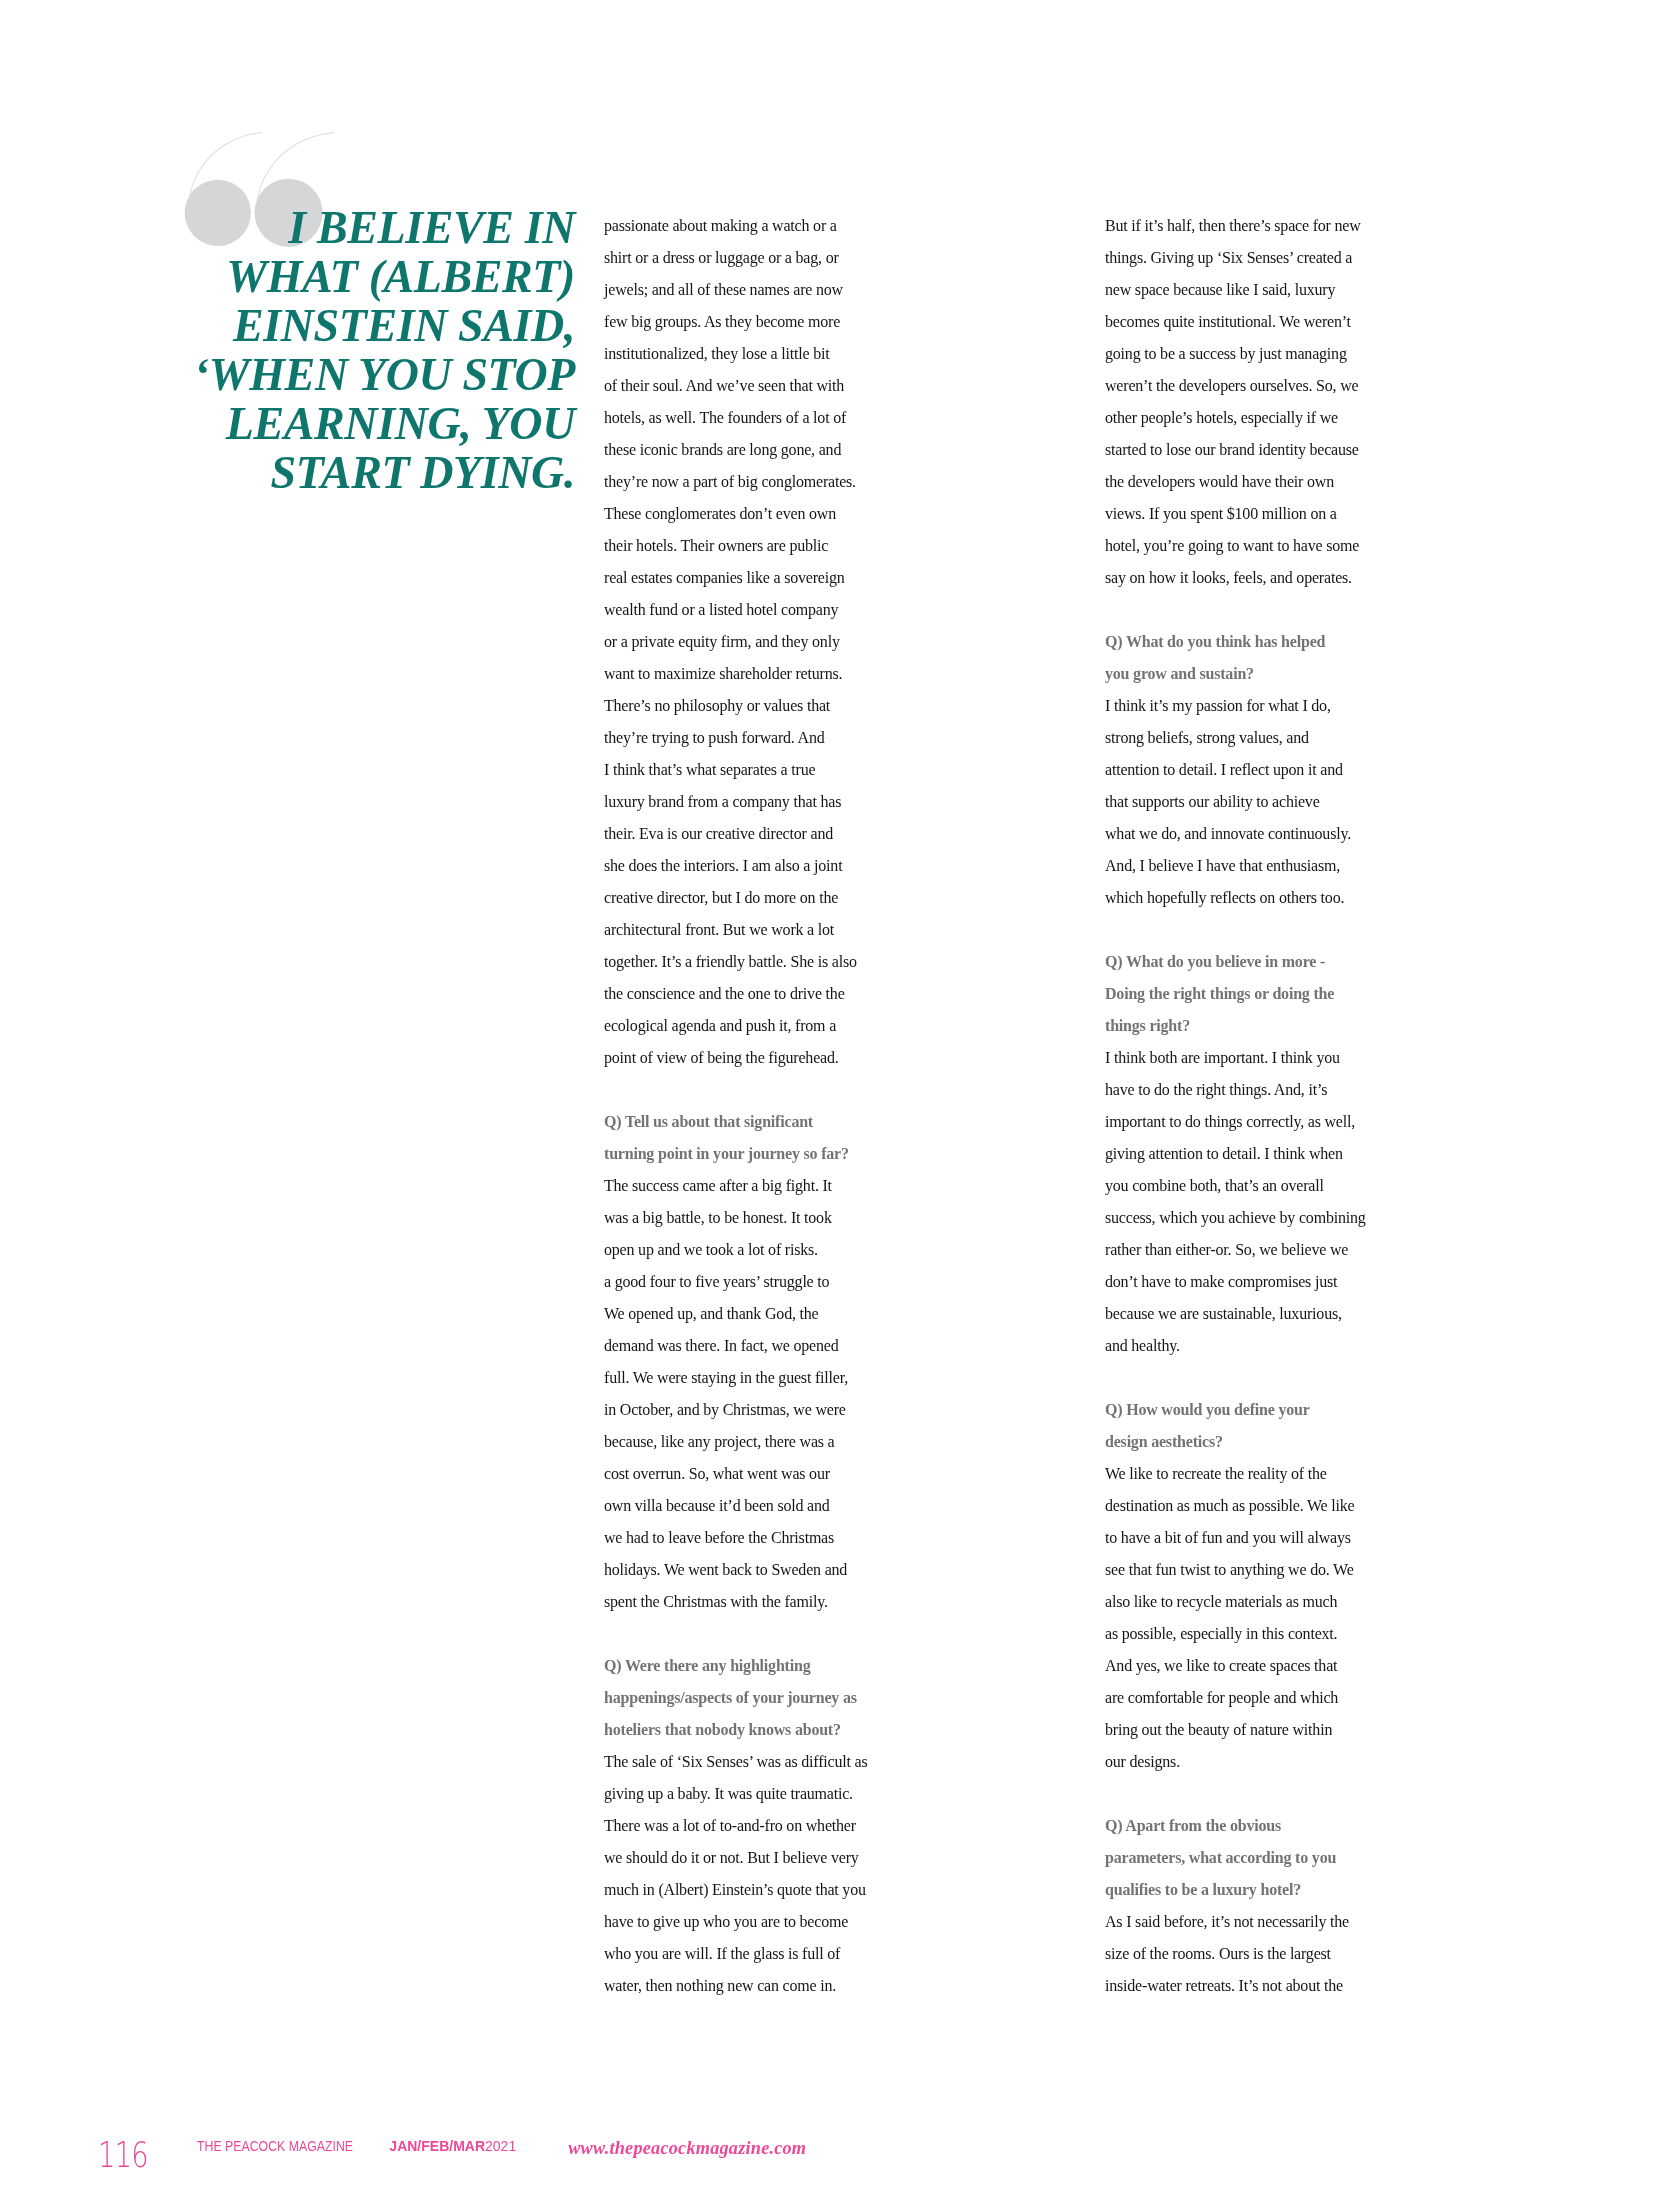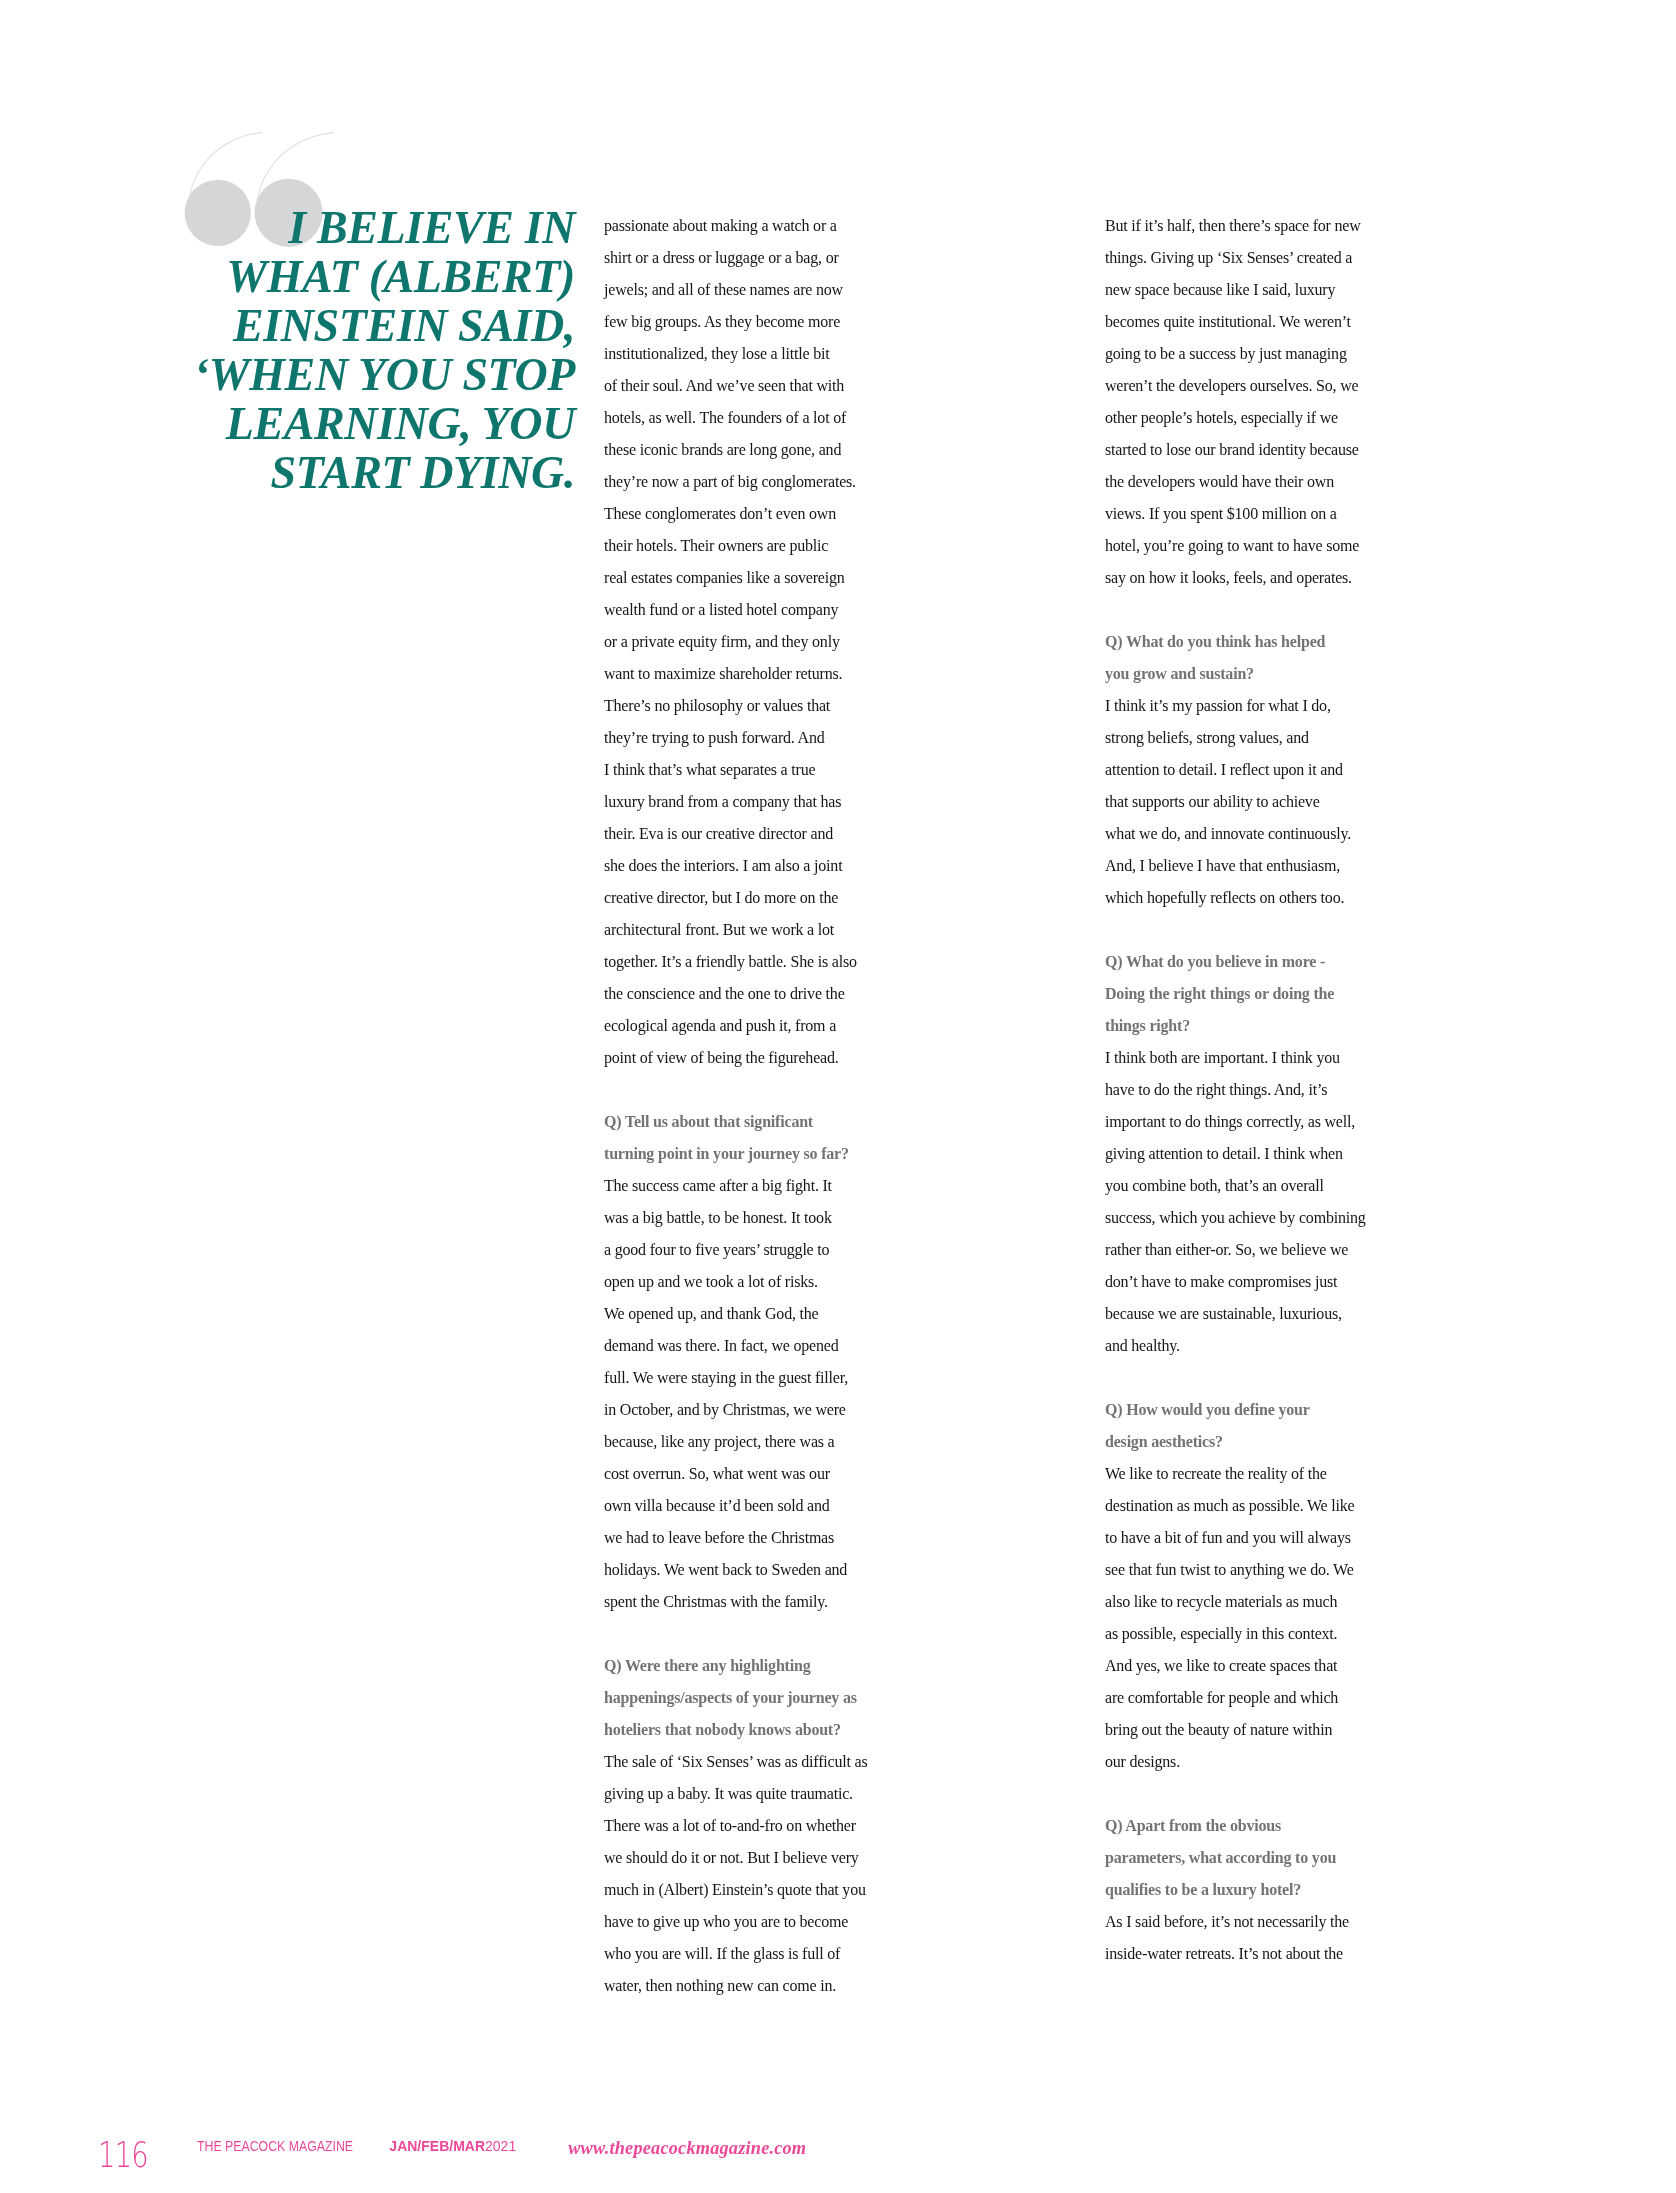--- a/index.html
+++ b/index.html
@@ -174,22 +174,22 @@
       <span class="line">point of view of being the figurehead.</span>
     </div>
     <span class="gap"></span>
     <div>
       <span class="line q-line">Q) Tell us about that significant</span>
       <span class="line q-line">turning point in your journey so far?</span>
     </div>
     <div>
       <span class="line">The success came after a big fight. It</span>
       <span class="line">was a big battle, to be honest. It took</span>
+      <span class="line">open up and we took a lot of risks.</span>
       <span class="line">a good four to five years’ struggle to</span>
-      <span class="line">open up and we took a lot of risks.</span>
       <span class="line">We opened up, and thank God, the</span>
       <span class="line">demand was there. In fact, we opened</span>
       <span class="line">full. We were staying in the guest filler,</span>
       <span class="line">in October, and by Christmas, we were</span>
       <span class="line">because, like any project, there was a</span>
       <span class="line">cost overrun. So, what went was our</span>
       <span class="line">own villa because it’d been sold and</span>
       <span class="line">we had to leave before the Christmas</span>
       <span class="line">holidays. We went back to Sweden and</span>
       <span class="line">spent the Christmas with the family.</span>
@@ -276,20 +276,21 @@
       <span class="line">our designs.</span>
     </div>
     <span class="gap"></span>
     <div>
       <span class="line q-line">Q) Apart from the obvious</span>
       <span class="line q-line">parameters, what according to you</span>
       <span class="line q-line">qualifies to be a luxury hotel?</span>
     </div>
     <div>
       <span class="line">As I said before, it’s not necessarily the</span>
+      <span class="line">size of the rooms. Ours is the largest</span>
       <span class="line">inside-water retreats. It’s not about the</span>
     </div>
   </div>
 
 <div class="footer">
   <span class="page-number">116</span>
   <span class="mag-name">THE PEACOCK MAGAZINE</span>
   <span class="issue-wrap"><span class="issue">JAN/FEB/MAR</span><span class="year">2021</span></span>
   <span class="website">www.thepeacockmagazine.com</span>
 </div>

